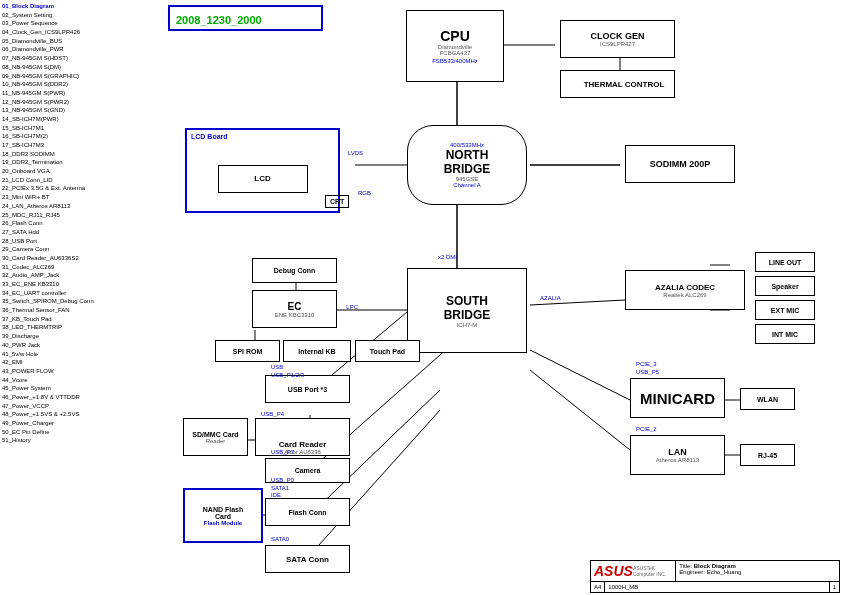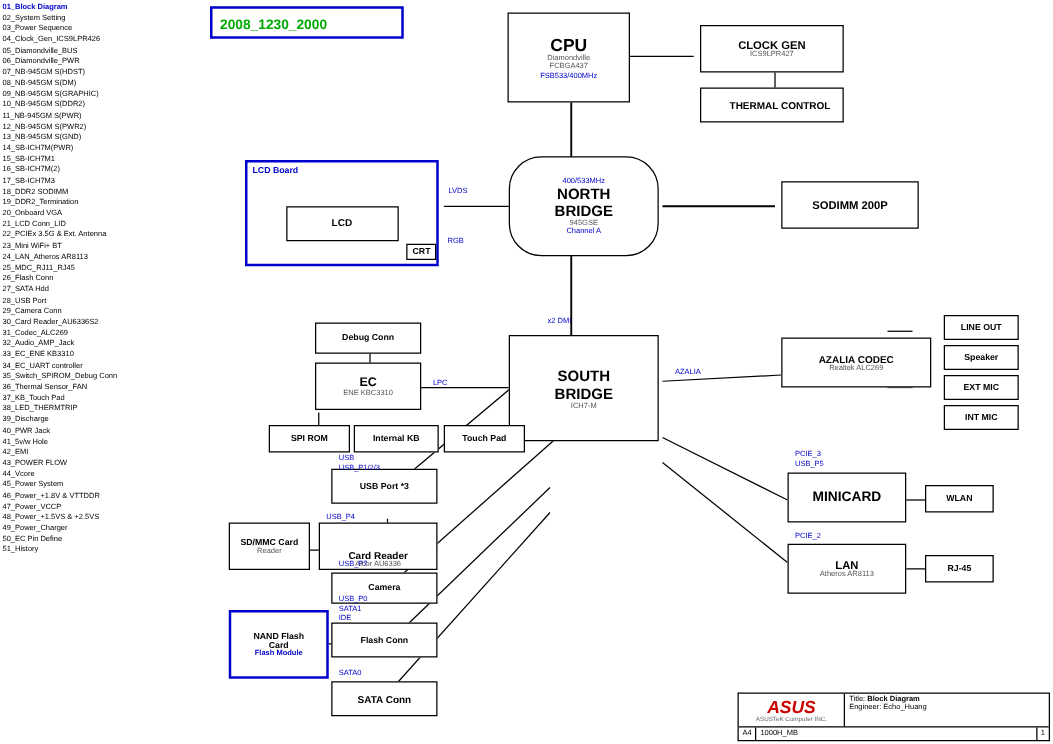--- a/index.html
+++ b/index.html
@@ -246,21 +246,21 @@
     <div class="box-title" style="font-size:12px;">NORTH</div>
     <div class="box-title" style="font-size:12px;">BRIDGE</div>
     <div class="box-subtitle">945GSE</div>
     <div style="font-size:6px; color:#0000cc;">Channel A</div>
   </div>
 
   <div class="comp-box" style="left:625px; top:145px; width:110px; height:38px;">
     <div class="box-title" style="font-size:9px;">SODIMM 200P</div>
   </div>
 
-  <div class="comp-box blue-border" style="left:196px; top:128px; width:155px; height:85px;align-items:center;">
+  <div class="comp-box blue-border" style="left:185px; top:128px; width:155px; height:85px;align-items:center;">
     <div style="position:absolute; top:3px; left:4px; font-size:7px; font-weight:bold; color:#0000cc;">LCD Board</div>
     <div class="comp-box" style="position:relative; left:0; top:8px; width:90px; height:28px; margin: 0 auto;">
       <div class="box-title">LCD</div>
     </div>
     <div style="position:absolute; right:-25px; top:20px; font-size:6px; color:#0000cc;">LVDS</div>
   </div>
 
   <div style="position:absolute; left:325px; top:195px; font-size:7px; font-weight:bold; border:1px solid #000; padding:2px 4px;">CRT</div>
   <div style="position:absolute; left:358px; top:190px; font-size:6px; color:#0000cc;">RGB</div>
 
@@ -349,40 +349,40 @@
   </div>
 
   <div class="comp-box" style="left:265px; top:545px; width:85px; height:28px;">
     <div style="font-size:6px; color:#0000cc; position:absolute; top:-10px; left:5px;">SATA0</div>
     <div class="box-title" style="font-size:8px;">SATA Conn</div>
   </div>
 
   <div class="comp-box" style="left:630px; top:378px; width:95px; height:40px;">
     <div style="font-size:6px; color:#0000cc; position:absolute; top:-18px; left:5px;">PCIE_3</div>
     <div style="font-size:6px; color:#0000cc; position:absolute; top:-10px; left:5px;">USB_P5</div>
-    <div class="box-title" style="font-size:11px;">MINICARD</div>
+    <div class="box-title" style="font-size:15px;">MINICARD</div>
   </div>
 
   <div class="comp-box" style="left:740px; top:388px; width:55px; height:22px;">
     <div class="box-title" style="font-size:7px;">WLAN</div>
   </div>
 
   <div class="comp-box" style="left:630px; top:435px; width:95px; height:40px;">
     <div style="font-size:6px; color:#0000cc; position:absolute; top:-10px; left:5px;">PCIE_2</div>
     <div class="box-title" style="font-size:9px;">LAN</div>
     <div class="box-subtitle">Atheros AR8113</div>
   </div>
 
   <div class="comp-box" style="left:740px; top:444px; width:55px; height:22px;">
     <div class="box-title" style="font-size:7px;">RJ-45</div>
   </div>
 
   <div style="position:absolute; right:2px; bottom:2px; width:250px; border:1px solid #000; font-size:6px;">
     <div style="display:flex; border-bottom:1px solid #000;">
-      <div style="flex:1; padding:2px 3px; border-right:1px solid #000; display:flex; flex-direction:column; justify-content:center; align-items:center;">
+      <div style="flex:1; padding:2px 3px; border-right:1px solid #000; display:flex; flex-direction:row; justify-content:center; align-items:center;">
         <div style="font-size:14px; font-weight:bold; color:#cc0000; font-style:italic;">ASUS</div>
         <div style="font-size:5px; color:#666;">ASUSTeK Computer INC.</div>
       </div>
       <div style="flex:2; padding:2px 3px;">
         <div>
           <span>Title:</span>
           <strong>Block Diagram</strong>
         </div>
         <div>Engineer: Echo_Huang</div>
       </div>

